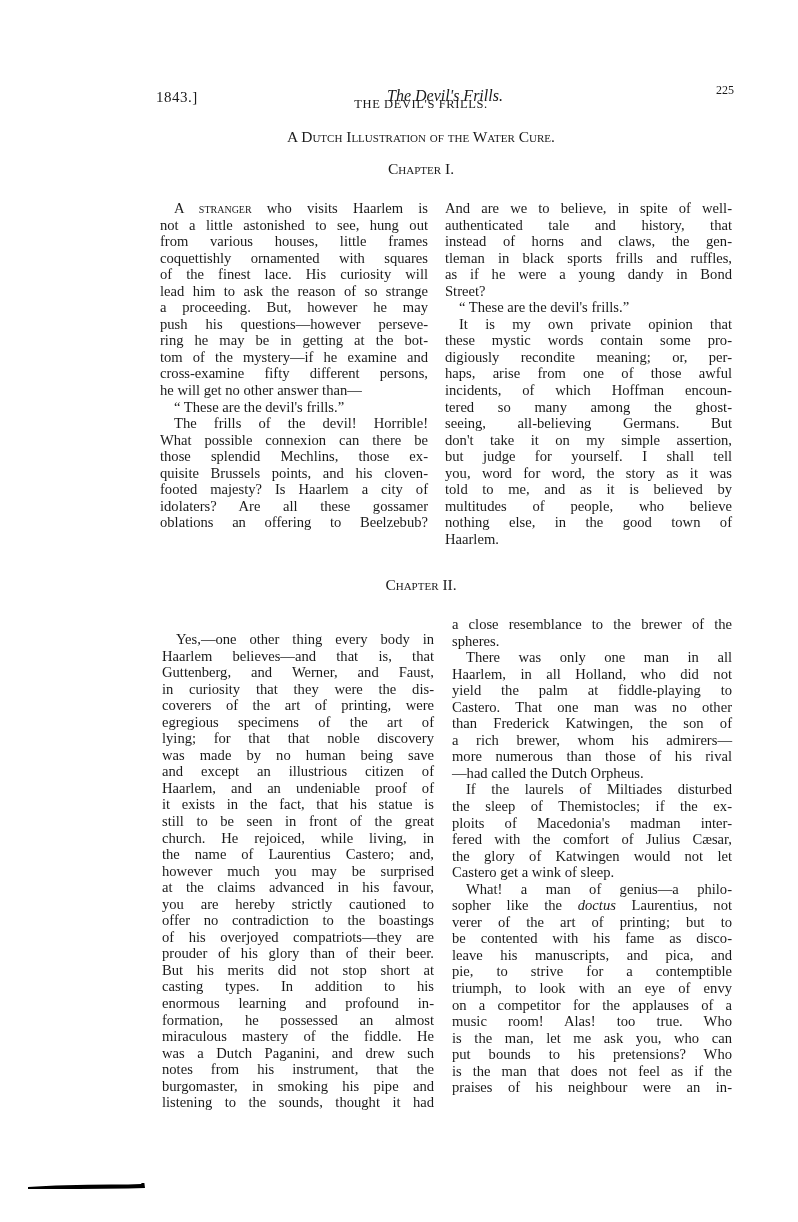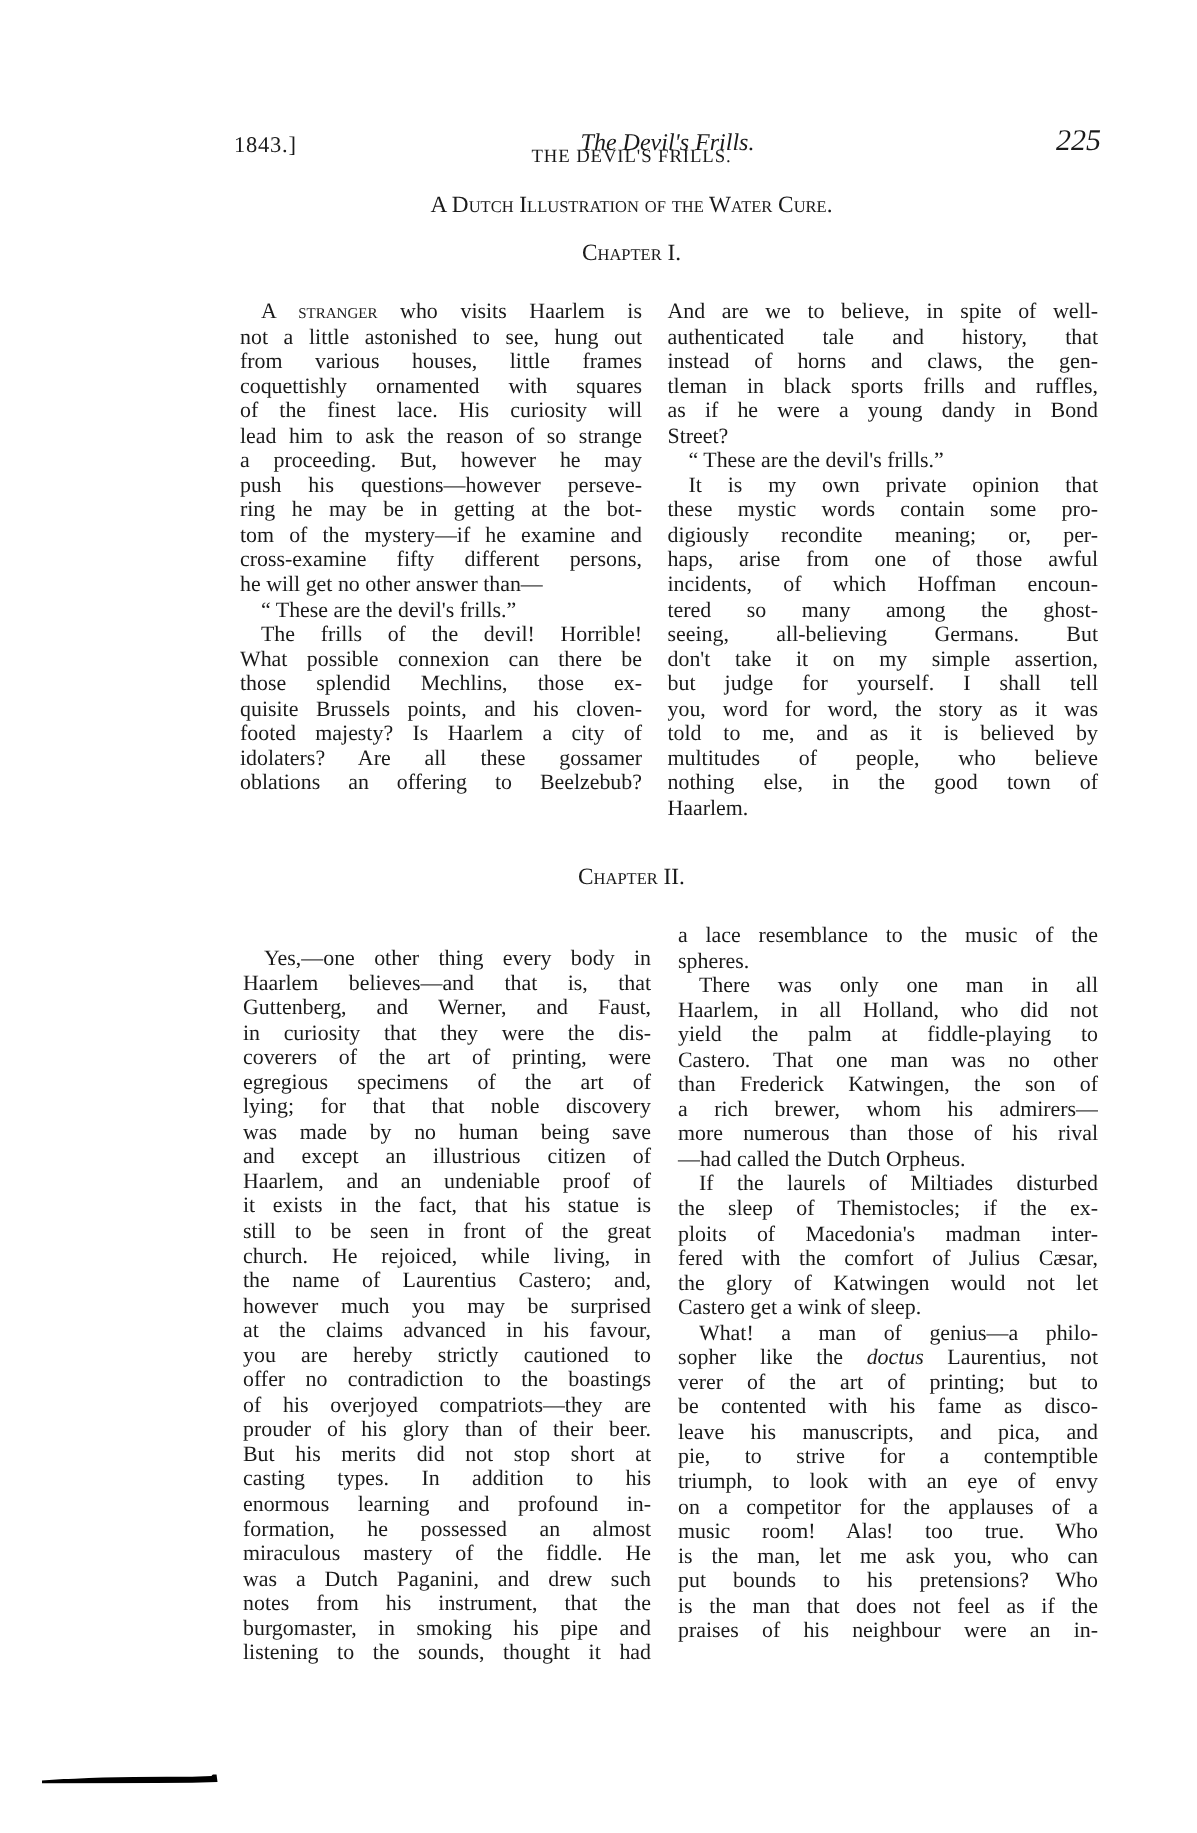--- a/index.html
+++ b/index.html
@@ -2,21 +2,21 @@
 <html><head>
 <meta charset="utf-8">
 <style>
   html, body { margin: 0; padding: 0; background: #ffffff; }
   body { width: 798px; height: 1222px; position: relative; overflow: hidden;
          font-family: "Liberation Serif", "DejaVu Serif", serif; color: #1a1a1a; }
   .abs { position: absolute; }
   .running-head { top: 58px; left: 150px; width: 590px; height: 22px; font-size: 15px; margin-top: 29px; }
   .rh-year { position: absolute; left: 6px; top: 2px; font-size: 15px; letter-spacing: 0.5px; }
   .rh-title { position: absolute; left: 0; right: 0; text-align: center; font-style: italic; font-size: 16px; top: 0; }
-  .rh-page { position: absolute; right: 6px; top: -4px; font-size: 20px; font-style: italic; }
+  .rh-page { position: absolute; right: 6px; top: -4px; font-size: 12px; }
   .centered { left: 0; width: 798px; text-align: center; }
   .main-title { top: 97px; font-size: 12.5px; letter-spacing: 0.6px; left: 22px; }
   .subtitle { top: 128px; font-size: 15.5px; font-variant: small-caps; left: 22px; }
   .chapter { font-size: 15.5px; font-variant: small-caps; left: 22px; }
   .ch1 { top: 160px; }
   .ch2 { top: 576px; }
   .col { font-size: 14.6px; line-height: 16.55px; text-align: justify; }
   .col .line { display: block; white-space: nowrap; text-align-last: justify; text-align: justify; height: 16.55px; overflow: visible; }
   .col .line.last { text-align-last: left; }
   .col .indent { padding-left: 14px; }
@@ -112,21 +112,21 @@
     <span class="line">casting types.  In addition to his</span>
     <span class="line">enormous learning and profound in-</span>
     <span class="line">formation, he possessed an almost</span>
     <span class="line">miraculous mastery of the fiddle.  He</span>
     <span class="line">was a Dutch Paganini, and drew such</span>
     <span class="line">notes from his instrument, that the</span>
     <span class="line">burgomaster, in smoking his pipe and</span>
     <span class="line">listening to the sounds, thought it had</span>
   </div>
 <div class="abs col c2-right">
-    <span class="line">a lace resemblance to the music of the</span>
+    <span class="line">a close resemblance to the brewer of the</span>
     <span class="line last">spheres.</span>
     <span class="line indent">There was only one man in all</span>
     <span class="line">Haarlem, in all Holland, who did not</span>
     <span class="line">yield the palm at fiddle-playing to</span>
     <span class="line">Castero.  That one man was no other</span>
     <span class="line">than Frederick Katwingen, the son of</span>
     <span class="line">a rich brewer, whom his admirers—</span>
     <span class="line">more numerous than those of his rival</span>
     <span class="line last">—had called the Dutch Orpheus.</span>
     <span class="line indent">If the laurels of Miltiades disturbed</span>

